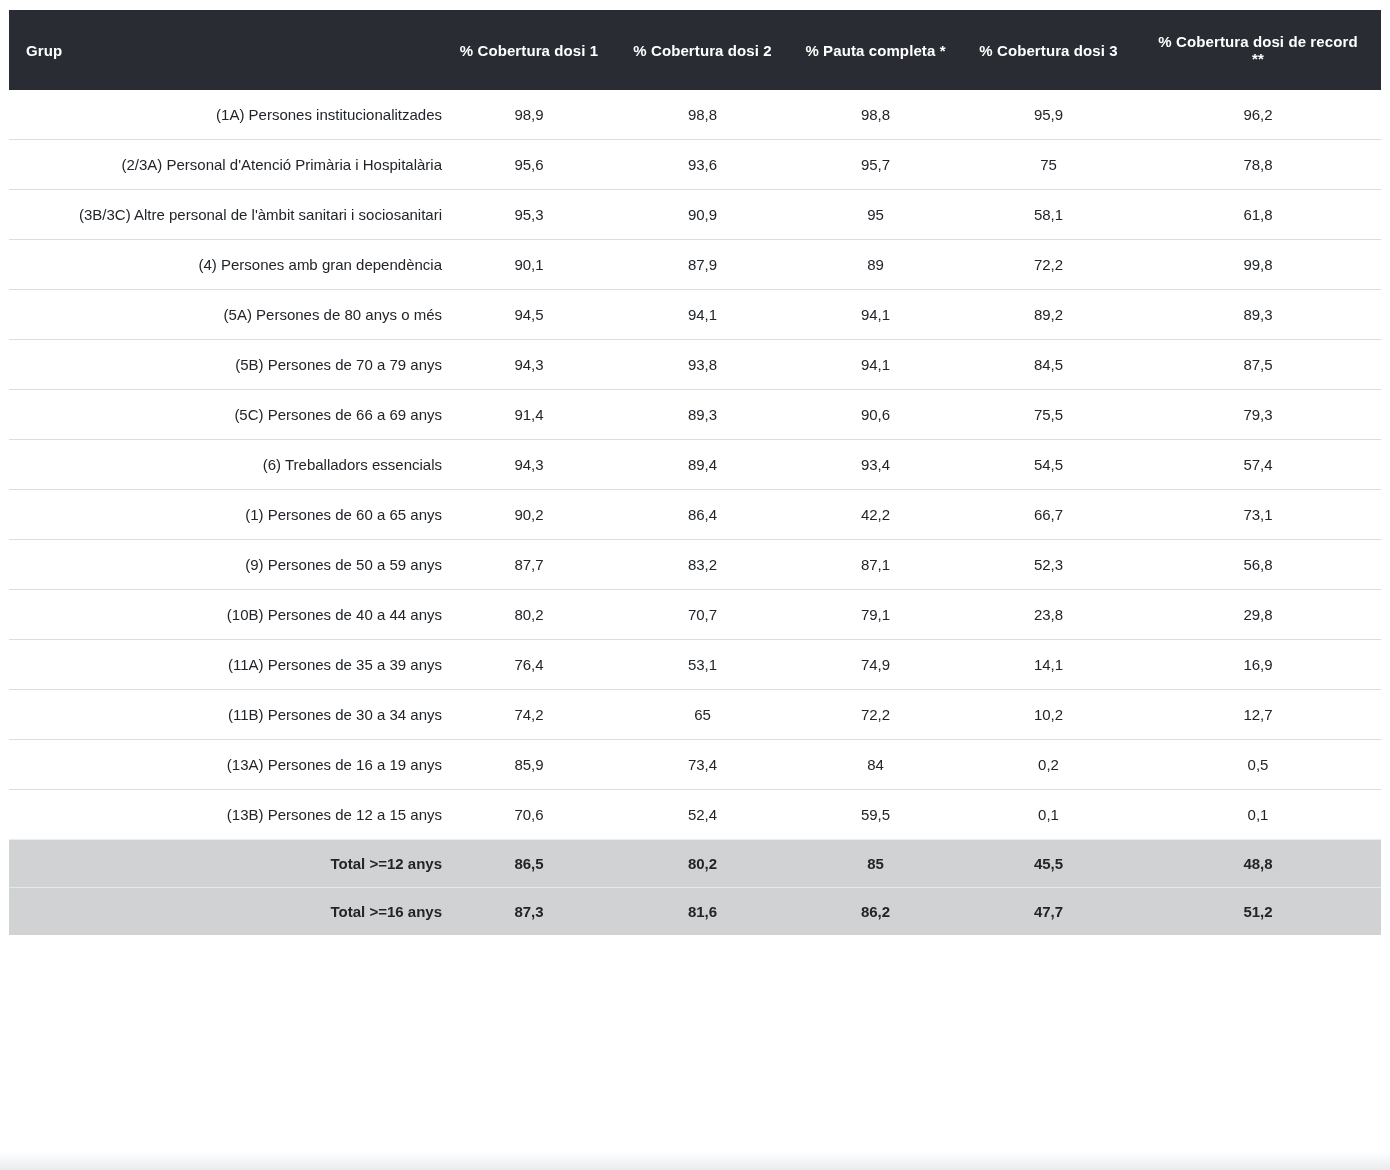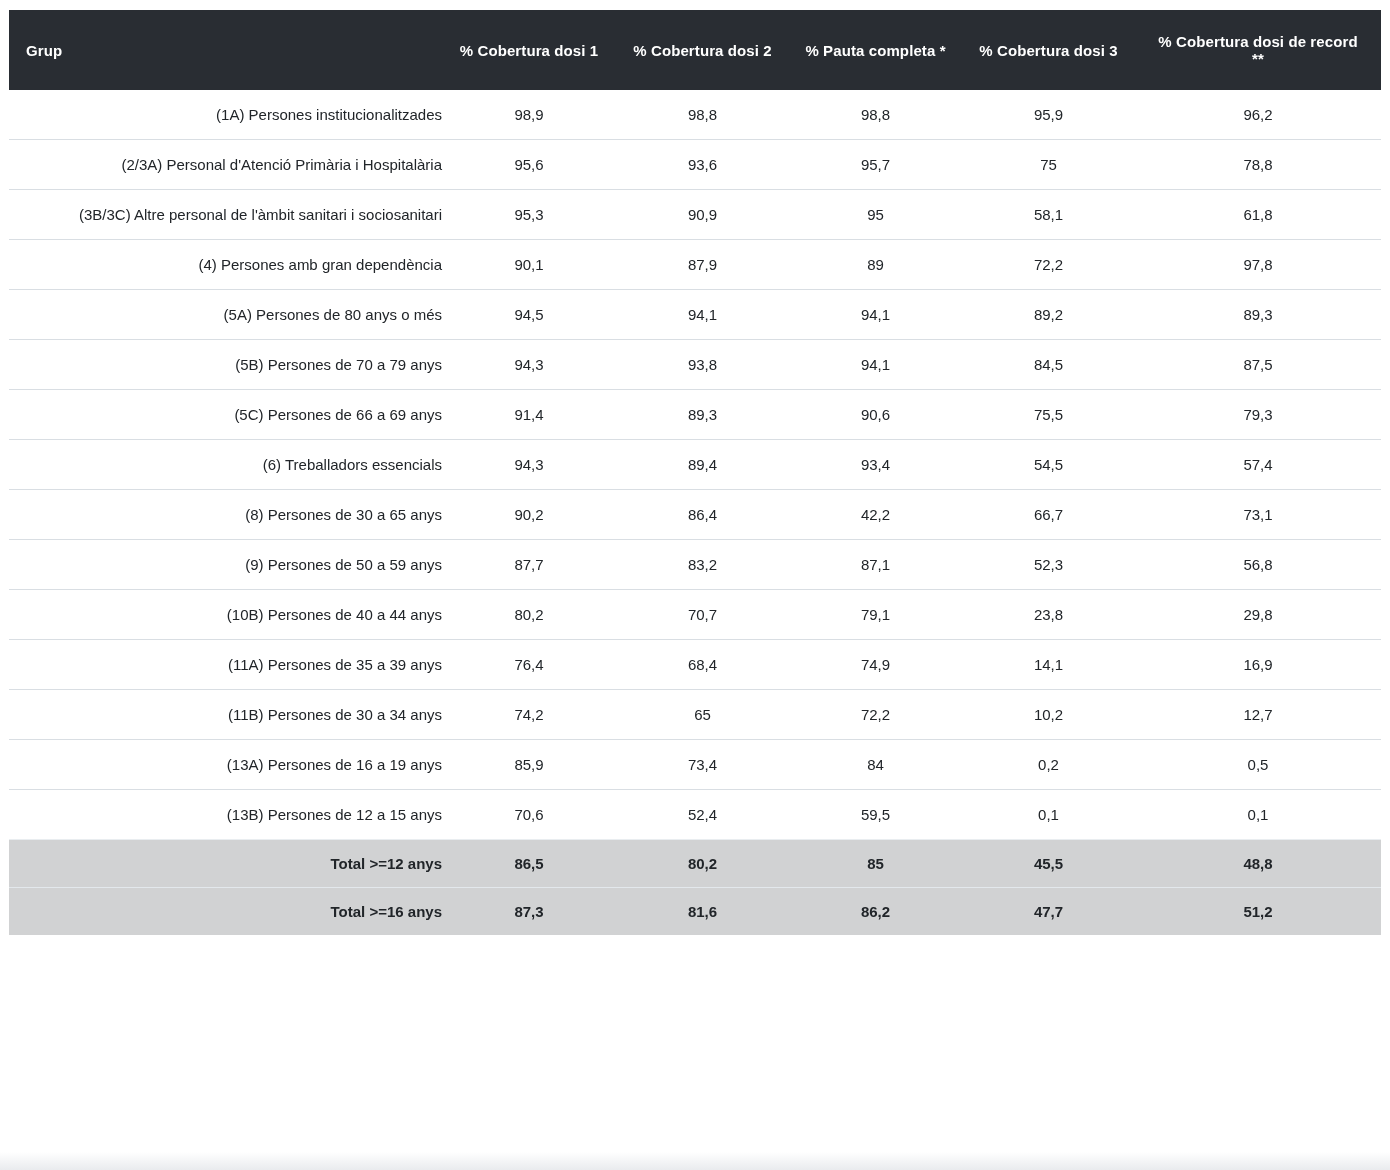--- a/index.html
+++ b/index.html
@@ -118,21 +118,21 @@
           <td class="value-cell">95</td>
           <td class="value-cell">58,1</td>
           <td class="value-cell">61,8</td>
         </tr>
         <tr class="">
           <td class="group-cell">(4) Persones amb gran dependència</td>
           <td class="value-cell">90,1</td>
           <td class="value-cell">87,9</td>
           <td class="value-cell">89</td>
           <td class="value-cell">72,2</td>
-          <td class="value-cell">97,8</td>
+          <td class="value-cell">99,8</td>
         </tr>
         <tr class="">
           <td class="group-cell">(5A) Persones de 80 anys o més</td>
           <td class="value-cell">94,5</td>
           <td class="value-cell">94,1</td>
           <td class="value-cell">94,1</td>
           <td class="value-cell">89,2</td>
           <td class="value-cell">89,3</td>
         </tr>
         <tr class="">
@@ -153,21 +153,21 @@
         </tr>
         <tr class="">
           <td class="group-cell">(6) Treballadors essencials</td>
           <td class="value-cell">94,3</td>
           <td class="value-cell">89,4</td>
           <td class="value-cell">93,4</td>
           <td class="value-cell">54,5</td>
           <td class="value-cell">57,4</td>
         </tr>
         <tr class="">
-          <td class="group-cell">(8) Persones de 30 a 65 anys</td>
+          <td class="group-cell">(1) Persones de 60 a 65 anys</td>
           <td class="value-cell">90,2</td>
           <td class="value-cell">86,4</td>
           <td class="value-cell">42,2</td>
           <td class="value-cell">66,7</td>
           <td class="value-cell">73,1</td>
         </tr>
         <tr class="">
           <td class="group-cell">(9) Persones de 50 a 59 anys</td>
           <td class="value-cell">87,7</td>
           <td class="value-cell">83,2</td>
@@ -179,21 +179,21 @@
           <td class="group-cell">(10B) Persones de 40 a 44 anys</td>
           <td class="value-cell">80,2</td>
           <td class="value-cell">70,7</td>
           <td class="value-cell">79,1</td>
           <td class="value-cell">23,8</td>
           <td class="value-cell">29,8</td>
         </tr>
         <tr class="">
           <td class="group-cell">(11A) Persones de 35 a 39 anys</td>
           <td class="value-cell">76,4</td>
-          <td class="value-cell">68,4</td>
+          <td class="value-cell">53,1</td>
           <td class="value-cell">74,9</td>
           <td class="value-cell">14,1</td>
           <td class="value-cell">16,9</td>
         </tr>
         <tr class="">
           <td class="group-cell">(11B) Persones de 30 a 34 anys</td>
           <td class="value-cell">74,2</td>
           <td class="value-cell">65</td>
           <td class="value-cell">72,2</td>
           <td class="value-cell">10,2</td>

